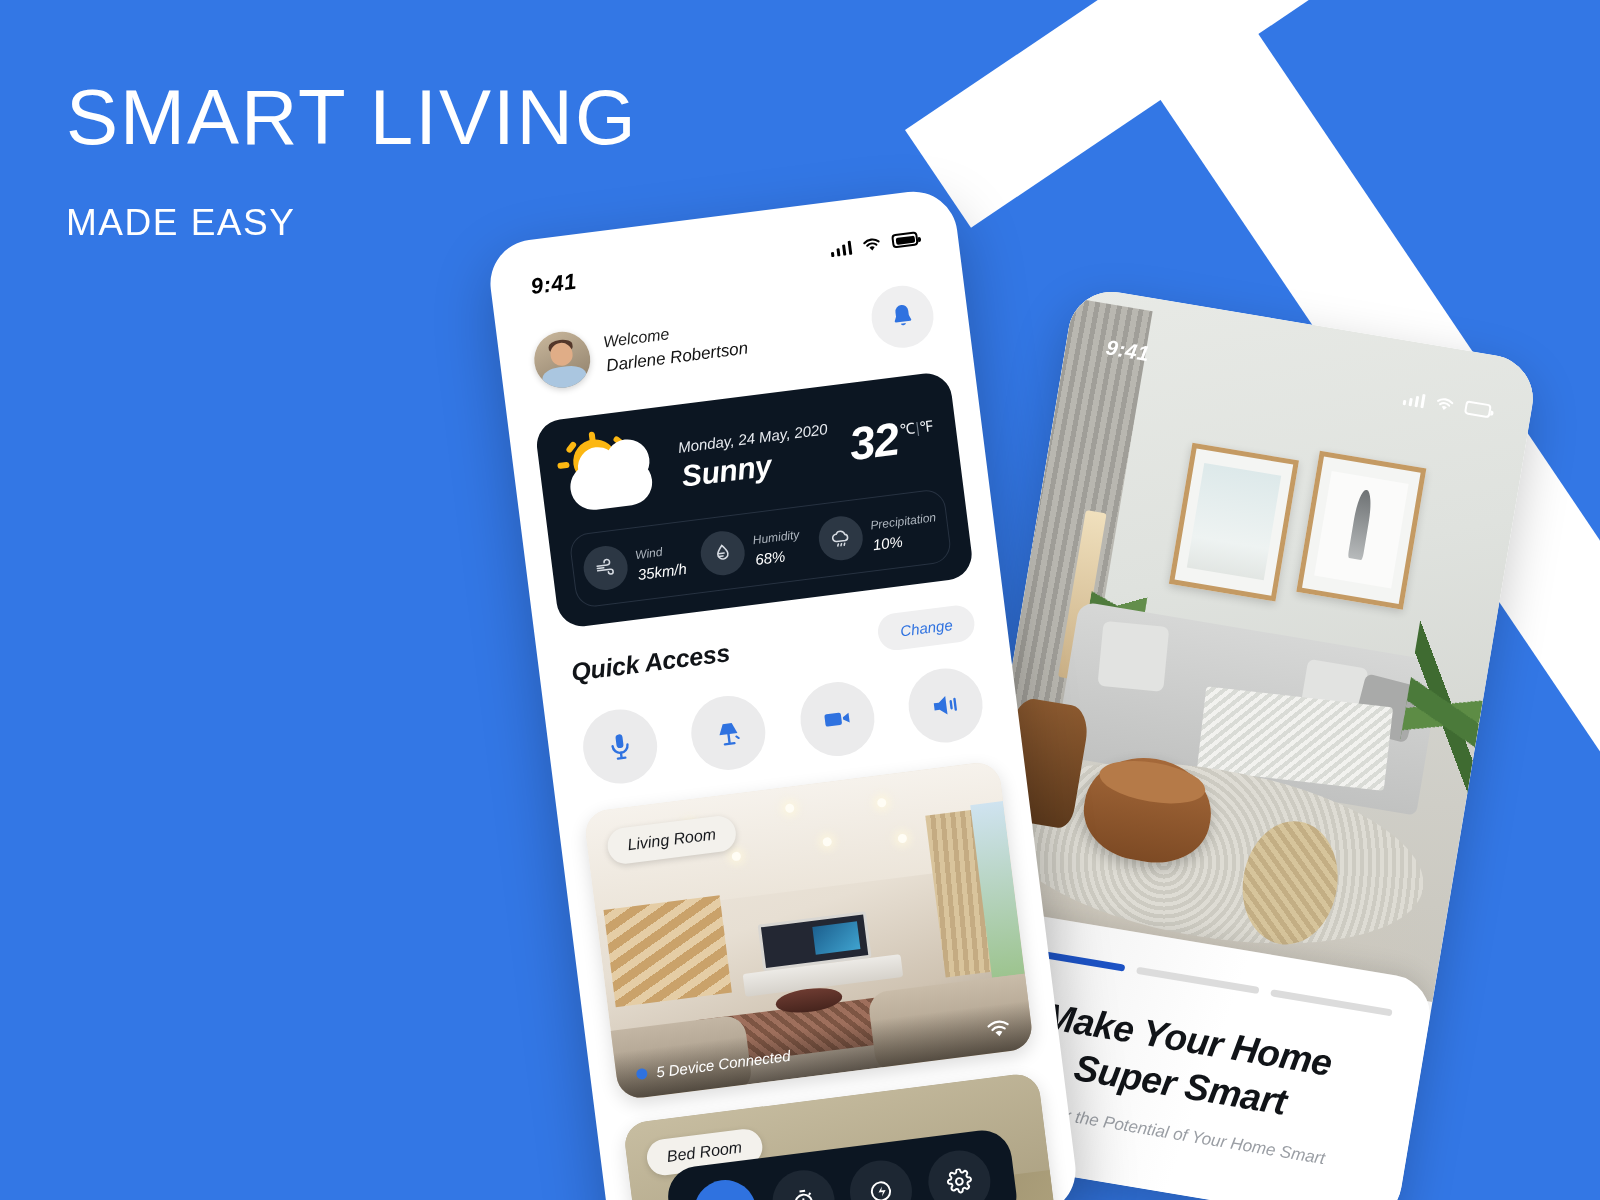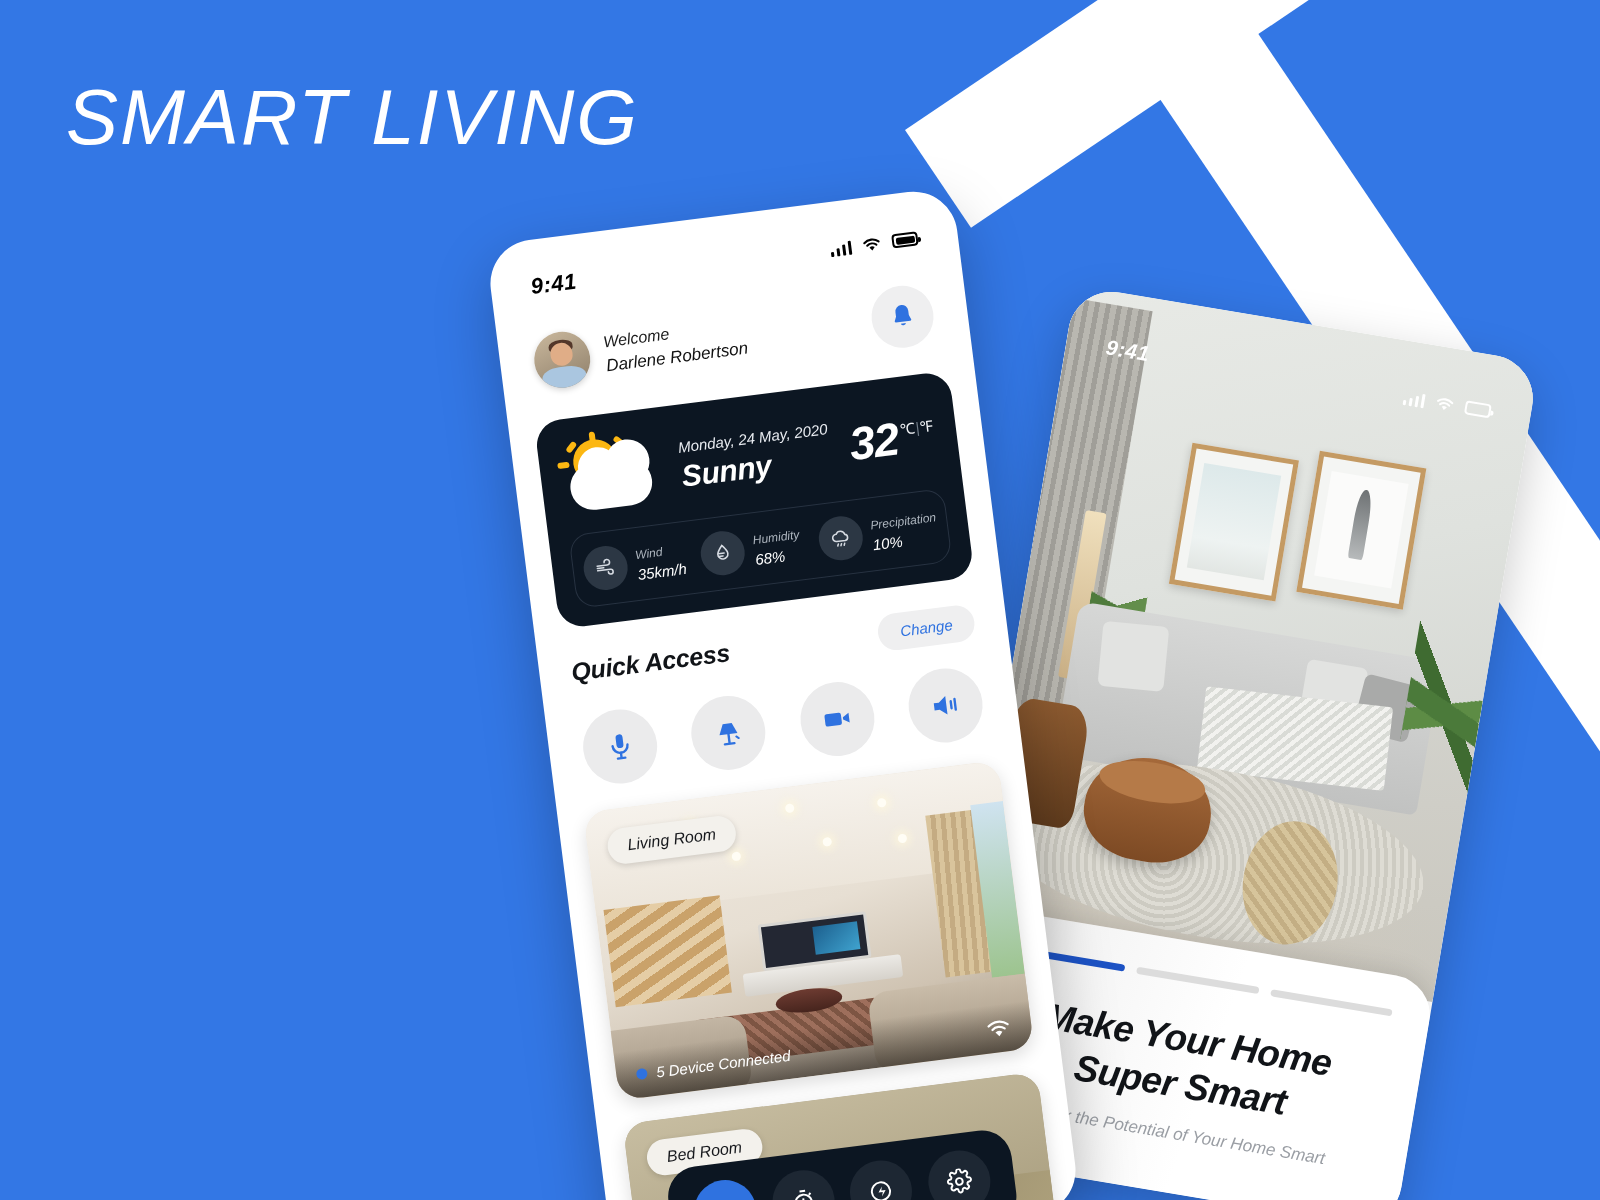--- a/index.html
+++ b/index.html
@@ -19,21 +19,21 @@
     transform-origin:0 0;
   }
   .stripe-b {
     width:1050px; height:118px;
     top:-60px; left:1195px;
     transform:rotate(56deg);
     transform-origin:0 0;
   }
 
   
-  .headline { position:absolute; left:66px; top:78px;font-style:italic; }
+  .headline { position:absolute; left:66px; top:78px; }
   .headline h1 {
     font-size:78px; font-weight:400; color:#ffffff;
     letter-spacing:2px; line-height:1; white-space:nowrap;
   }
   .headline h2 {
     font-size:37px; font-weight:400; color:#ffffff;
     letter-spacing:1.5px; margin-top:46px; white-space:nowrap;
   }
 
   
@@ -276,20 +276,21 @@
   .batt i { position:absolute; inset:1.5px; background:currentColor; border-radius:2px; display:block;}
 </style>
 </head>
 <body>
 
 <div class="stripe stripe-a"></div>
 <div class="stripe stripe-b"></div>
 
 <div class="headline">
   <h1>SMART LIVING</h1>
+  <h2>MADE EASY</h2>
 </div>
 
 <div class="phone phone2">
 
   <div class="p2-photo">
     <div class="p2-wall"></div>
     <div class="p2-curtain"></div>
     <div class="p2-frame f1">
         <div class="art1"></div>
       </div>

